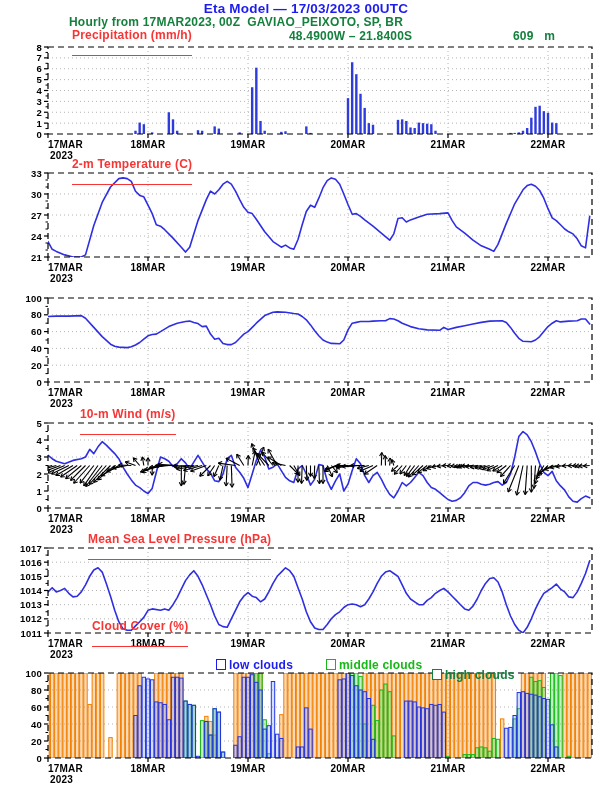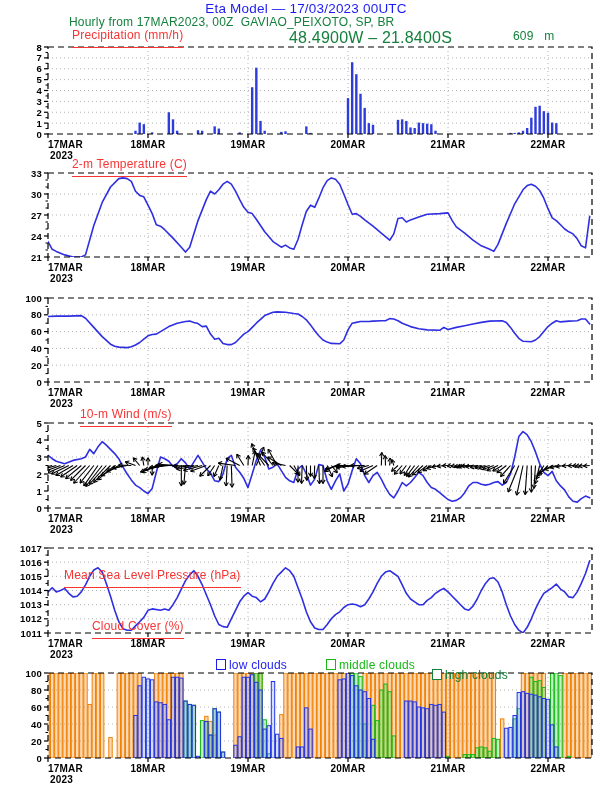--- a/index.html
+++ b/index.html
@@ -1,47 +1,47 @@
 <!DOCTYPE html>
 <html><head>
 <meta charset="utf-8">
 <style>
   html,body{margin:0;padding:0;background:#ffffff;}
   .stage{position:relative;width:612px;height:792px;background:#fff;overflow:hidden;
          font-family:"Liberation Sans",sans-serif;}
   .stage svg{position:absolute;left:0;top:0;}
-  .lbl{position:absolute;font-weight:400;letter-spacing:.2px;white-space:pre;z-index:3;line-height:1;}
+  .lbl{position:absolute;font-weight:700;letter-spacing:.2px;white-space:pre;z-index:3;line-height:1;}
   .c-blue{color:#1c1cf0;}
   .c-orange{color:#15803d;}
   .c-red{color:#f73535;}
   .c-green{color:#16b916;padding-left:24px;}
   .title{width:612px;text-align:center;font-size:13.5px;top:2px;left:0;}
   .subtitle{left:69px;top:16px;font-size:12px;}
-  .ptitle{font-size:12px;border-bottom:1.6px solid currentColor;padding-bottom:6px;}
-  .coords{left:289px;top:30px;font-size:16px;text-align:center;}
+  .ptitle{font-size:12px;border-bottom:1.6px solid currentColor;padding-bottom:14px;}
+  .coords{left:289px;top:30px;font-size:12px;text-align:center;}
   .elev{left:513px;top:30px;font-size:12px;}
   .swatch{display:inline-block;width:8px;height:9px;border:1.6px solid currentColor;
           vertical-align:-1px;margin-right:3px;background:#fff;}
   .legend-item{font-size:12px;}
 </style>
 </head>
 <body>
 
 <div class="stage">
 
   <div class="lbl c-blue title">Eta Model — 17/03/2023 00UTC</div>
   <div class="lbl c-orange subtitle">Hourly from 17MAR2023, 00Z  GAVIAO_PEIXOTO, SP, BR</div>
 
   <div class="lbl c-red ptitle" style="left:72px;top:29px;">Precipitation (mm/h)</div>
   <div class="lbl c-orange coords">48.4900W – 21.8400S</div>
   <div class="lbl c-orange elev">609   m</div>
 
   <div class="lbl c-red ptitle" style="left:72px;top:158px;">2-m Temperature (C)</div>
   <div class="lbl c-red ptitle" style="left:72px;top:408px;margin-left:8px;">10-m Wind (m/s)</div>
-  <div class="lbl c-red ptitle" style="left:64px;top:533px;margin-top:36px;">Mean Sea Level Pressure (hPa)</div>
+  <div class="lbl c-red ptitle" style="left:88px;top:533px;">Mean Sea Level Pressure (hPa)</div>
 
   <div class="lbl c-red ptitle" style="left:72px;top:620px;margin-left:20px;">Cloud Cover (%)</div>
   <div class="lbl c-blue legend-item" style="left:204px;top:659px;margin-left:12px;"><span class="swatch"></span><span>low clouds</span></div>
   <div class="lbl c-green legend-item" style="left:302px;top:659px;"><span class="swatch"></span><span>middle clouds</span></div>
   <div class="lbl c-orange legend-item" style="left:432px;top:659px;margin-top:10px;"><span class="swatch"></span><span>high clouds</span></div>
 
   <svg id="canvas" width="612" height="792" viewBox="0 0 612 792">
       <clipPath id="clip0">
         <rect x="48" y="47" width="544" height="87"></rect>
       </clipPath>

